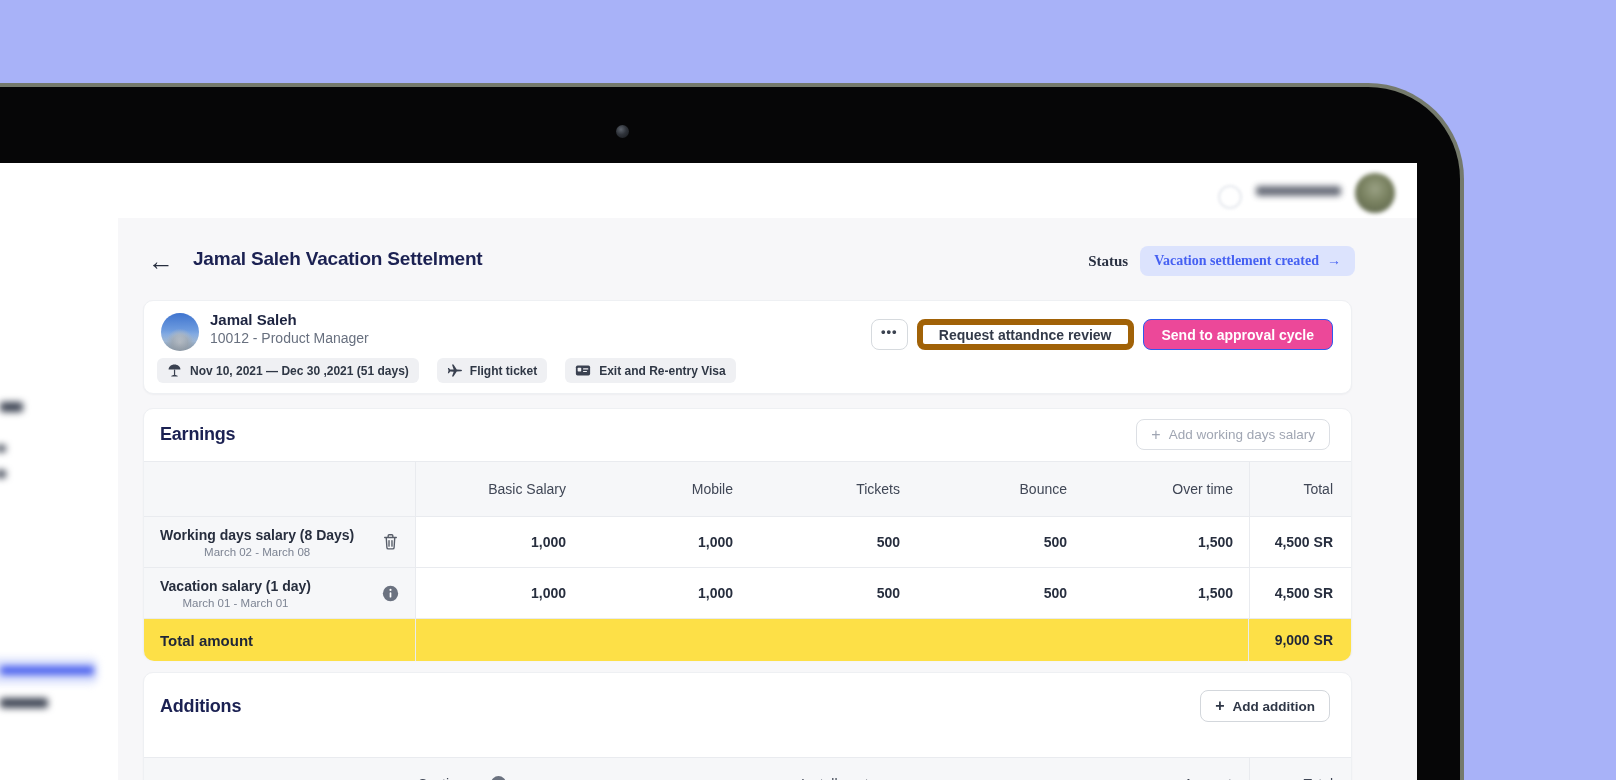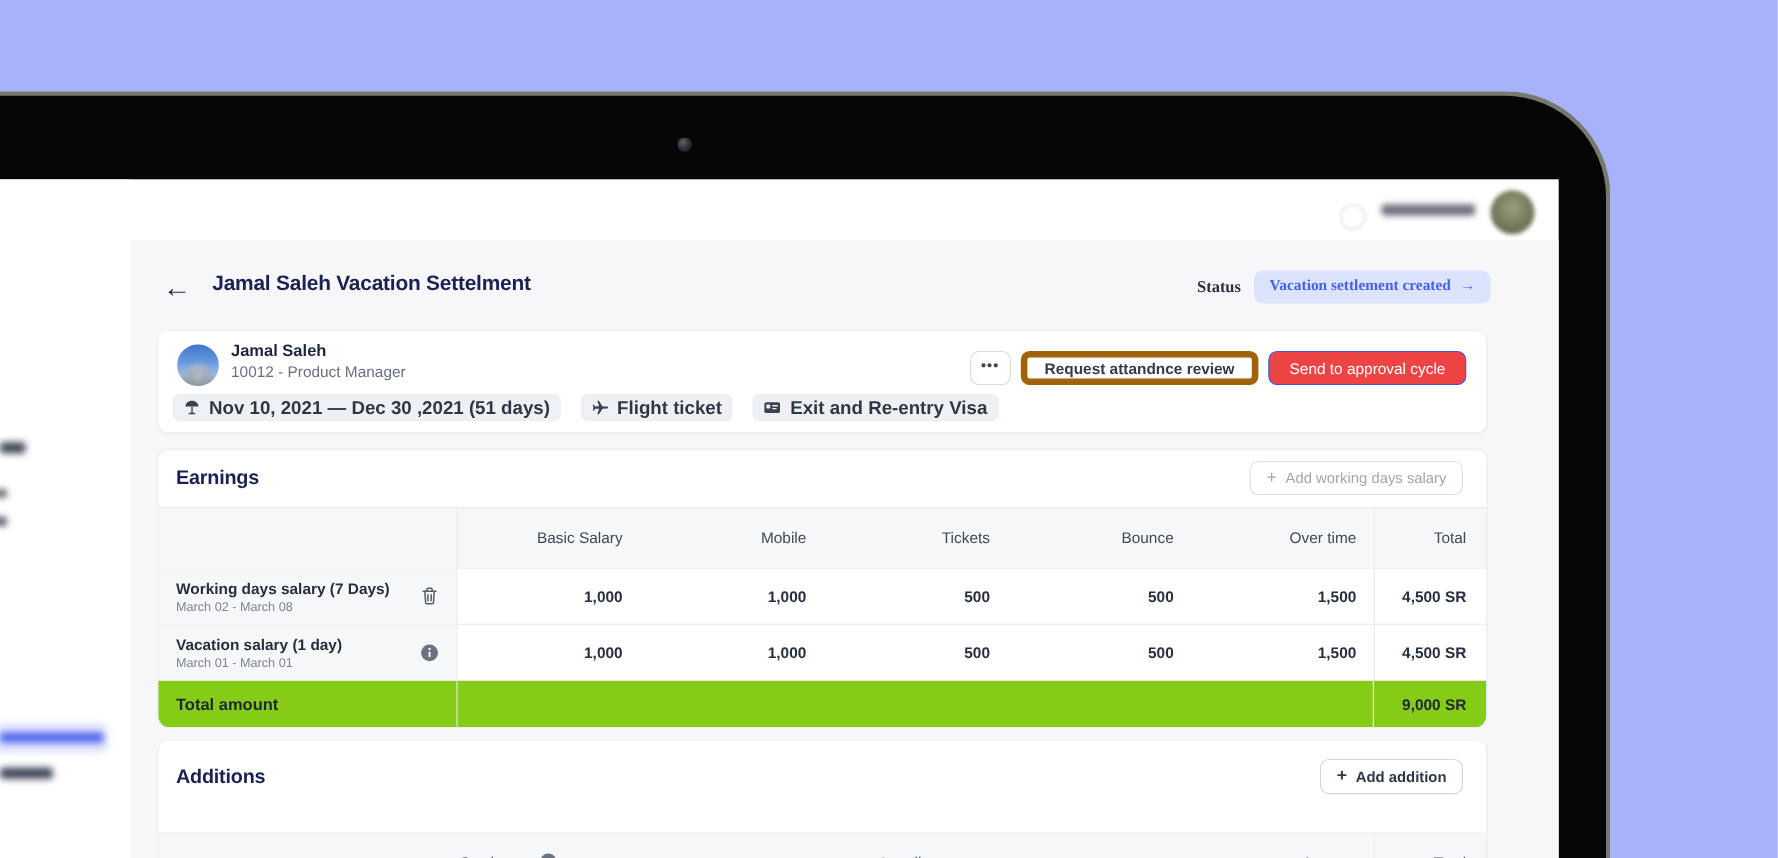--- a/index.html
+++ b/index.html
@@ -92,26 +92,26 @@
   }
   .emp-name { position:absolute; left:66px; top:10px; font-size:15px; font-weight:700; color:#1d2440; }
   .emp-meta { position:absolute; left:66px; top:29px; font-size:14px; color:#68707f; }
   .emp-actions { position:absolute; right:18px; top:18px; display:flex; gap:9px; }
   .btn { height:31px; border-radius:8px; font-family:inherit; font-size:14px; cursor:pointer; display:flex; align-items:center; }
   .btn-more {
     width:37px; justify-content:center; background:#fff; border:1px solid #d6dade;
     color:#3c4350; font-size:13px; letter-spacing:1px; font-weight:700; padding-bottom:6px;
   }
   .btn-outline { background:#fff; border:6px solid #a16207; color:#333a49; font-weight:600; padding:0 16px; }
-  .btn-primary { background:#ef4444; border:1px solid #2e5aef; color:#fff; font-weight:400; padding:0 18px; }
+  .btn-primary { background:#ec4899; border:1px solid #2e5aef; color:#fff; font-weight:700; padding:0 18px; }
 
   .chips { position:absolute; left:13px; top:57px; display:flex; gap:18px; }
   .chip {
     height:25px; display:flex; align-items:center; gap:8px; padding:0 10px;
-    background:#eff0f3; border-radius:6px; font-size:17px; font-weight:600; color:#2f3745;
+    background:#eff0f3; border-radius:6px; font-size:12px; font-weight:600; color:#2f3745;
   }
   .chip svg { display:block; }
 
   
   .sec-head { position:absolute; left:0; top:0; width:100%; height:52px; }
   .sec-title { position:absolute; left:16px; top:15px; font-size:18px; font-weight:700; color:#1b2152; letter-spacing:-.2px; }
   .sec-btn {
     position:absolute; right:21px; top:10px; height:31px;
     display:flex; align-items:center; gap:8px; padding:0 14px;
     background:#fff; border:1px solid #dcdfe4; border-radius:8px;
@@ -123,26 +123,26 @@
 
   
   .etable { position:absolute; left:0; top:52px; width:1207px; }
   .t-row { display:grid; grid-template-columns:272px 166px 167px 167px 167px 166px 102px; border-top:1px solid #e9ebef; }
   .t-row > div { display:flex; align-items:center; }
   .th-row { height:55px; background:#f6f7f9; }
   .th { justify-content:flex-end; padding-right:16px; font-size:14px; font-weight:500; color:#404756; }
   .data-row { height:51px; background:#fff; }
   .label-cell { background:#f6f7f9; border-right:1px solid #e9ebef; padding:0 14px 0 16px; justify-content:space-between; }
   .lc-title { font-size:14px; font-weight:600; color:#272e3e; }
-  .lc-sub { font-size:11.5px; color:#7c8392; margin-top:3px; }
+  .lc-sub { font-size:11.5px; color:#7c8392; margin-top:3px;text-align:center; }
   .num { justify-content:flex-end; padding-right:16px; font-size:14px; font-weight:600; color:#272e3e; }
   .total-cell { border-left:1px solid #e9ebef; padding-right:18px; }
   .th-total { border-left:1px solid #e9ebef; padding-right:18px; }
   .row-icon { background:none; border:none; cursor:pointer; padding:2px; display:flex; }
-  .total-row { display:grid; grid-template-columns:272px 833px 102px; height:43px; background:#84cc16; border-top:1px solid #e9ebef; border-radius:0 0 10px 10px; }
+  .total-row { display:grid; grid-template-columns:272px 833px 102px; height:43px; background:#fde047; border-top:1px solid #e9ebef; border-radius:0 0 10px 10px; }
   .total-row > div { display:flex; align-items:center; }
   .tr-label { padding-left:16px; font-size:15px; font-weight:700; color:#1f2638; border-right:1px solid #e9ebef; }
   .tr-mid { border-right:1px solid #e9ebef; }
   .tr-total { justify-content:flex-end; padding-right:18px; font-size:14px; font-weight:700; color:#1f2638; }
 
   
   .add-partial { position:absolute; left:0; top:84px; width:1207px; height:46px; background:#f6f7f9; border-top:1px solid #e9ebef; overflow:hidden; }
   .ap-col { position:absolute; top:18px; font-size:14px; font-weight:500; color:#404756; }
   .ap-info { position:absolute; left:347px; top:18px; width:15px; height:15px; border-radius:50%; background:#6b7280; }
   .ap-divider { position:absolute; left:1105px; top:0; width:1px; height:46px; background:#e9ebef; }
@@ -244,21 +244,21 @@
         <div class="th">Mobile</div>
         <div class="th">Tickets</div>
         <div class="th">Bounce</div>
         <div class="th">Over time</div>
         <div class="th th-total">Total</div>
       </div>
 
       <div class="t-row data-row">
         <div class="label-cell">
           <div>
-            <div class="lc-title">Working days salary (7 Days)</div>
+            <div class="lc-title">Working days salary (8 Days)</div>
             <div class="lc-sub">March 02 - March 08</div>
           </div>
           <button class="row-icon">
             <svg width="17" height="18" viewBox="0 0 16 17" fill="none" stroke="#575d69" stroke-width="1.3" stroke-linecap="round">
               <path d="M2.5 4.2h11"></path>
               <path d="M5.8 4V2.6c0-.5.4-.9.9-.9h2.6c.5 0 .9.4.9.9V4"></path>
               <path d="M4 4.4l.6 9.2c0 .8.6 1.4 1.4 1.4h4c.8 0 1.4-.6 1.4-1.4l.6-9.2"></path>
               <path d="M6.6 7.2v5.2M9.4 7.2v5.2"></path>
             </svg>
           </button>

